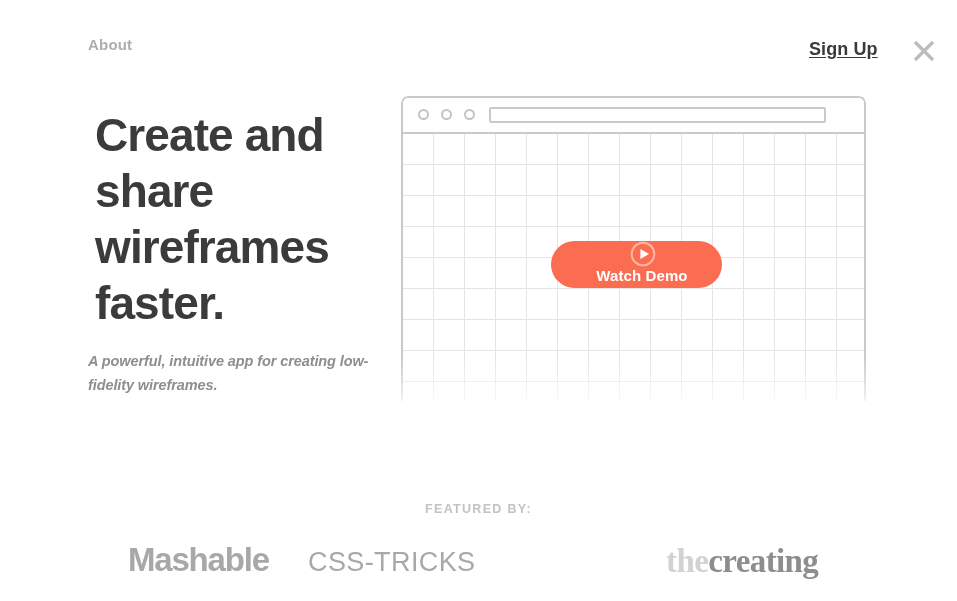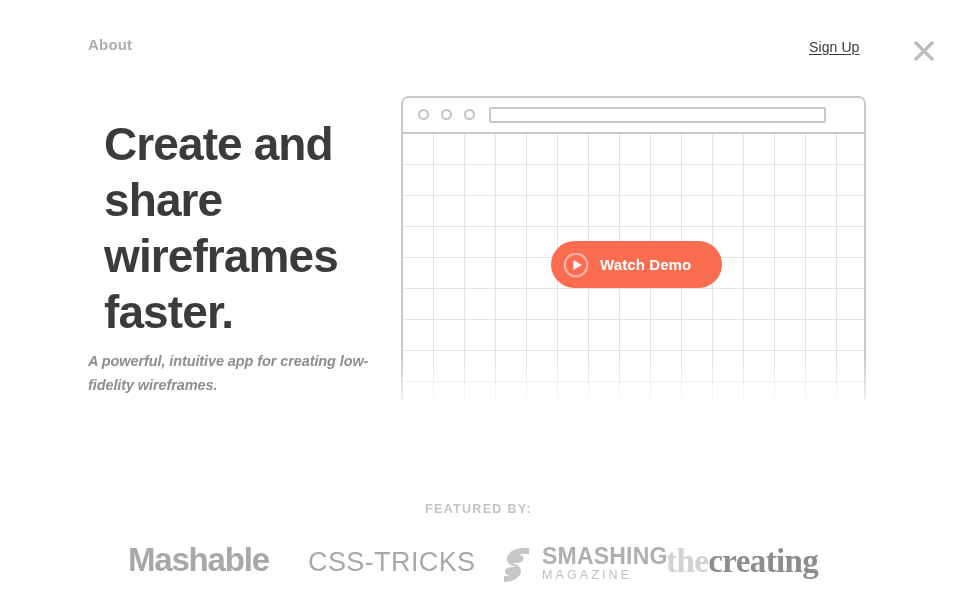--- a/index.html
+++ b/index.html
@@ -30,22 +30,22 @@
     font-weight: bold;
     color: #adadad;
     letter-spacing: 0.2px;
     text-decoration: none;
     cursor: pointer;
   }
   .signup-link {
     position: absolute;
     left: 809px;
     top: 31px;
-    font-size: 14px;
-    font-weight: normal;
+    font-size: 18px;
+    font-weight: bold;
     color: #3a3a3a;
     letter-spacing: 0.1px;
     text-decoration: underline;
     text-underline-offset: 2px;
     cursor: pointer;
   }
   .close-btn {
     position: absolute;
     left: 910px;
     top: 29px;
@@ -59,21 +59,21 @@
   .headline {
     position: absolute;
     left: 88px;
     top: 100px;
     width: 330px;
     font-size: 46px;
     line-height: 56px;
     font-weight: bold;
     color: #3b3b3b;
     letter-spacing: -0.9px;
-    margin: 16px;
+    margin: 7px;
   }
   .subhead {
     position: absolute;
     left: 88px;
     top: 349px;
     width: 300px;
     font-size: 14.5px;
     line-height: 24px;
     font-weight: bold;
     color: #8e8e8e;
@@ -152,20 +152,21 @@
     width: 171px;
     height: 47px;
     border-radius: 24px;
     background: #fb6d50;
     border: none;
     display: flex;
     align-items: center;
     cursor: pointer;
     padding: 0;
     font-family: "Liberation Sans", sans-serif;
+    flex-direction: column;
   }
   .play-icon {
     margin-left: 12px;
     width: 26px;
     height: 26px;
     flex: 0 0 26px;
   }
   .play-icon svg { display: block; }
   .watch-demo-label {
     margin-left: 11px;
@@ -301,29 +302,18 @@
 </div>
 
 <div class="featured-label">FEATURED BY:</div>
 
 <div class="logos">
 
   <div class="logo logo-mashable">Mashable</div>
 
   <div class="logo logo-csstricks">CSS-TRICKS</div>
 
-  <div class="logo logo-smashing">
-    <span class="smashing-mark">
-      <svg width="36" height="38" viewBox="0 0 36 38" aria-hidden="true">
-        <path d="M24.5 2 C15 2 8 7 8 13 C8 17.5 12 19.5 17 21 L13 21 C9 21 6 22.5 6 25.5 C6 28.5 9 30 12.5 30 L5 30 L5 36 C14.5 36 22 31 22 25 C22 20.5 18 18.5 13 17 L17.5 17 C21.5 17 24.5 15.5 24.5 12.5 C24.5 9.5 21.5 8 18 8 L30 8 L30 2 Z" fill="#c6c6c6"></path>
-      </svg>
-    </span>
-    <span class="smashing-words">
-      <span class="smashing-name">SMASHING</span>
-      <span class="smashing-sub">MAGAZINE</span>
-    </span>
-  </div>
 
   <div class="logo logo-guardian">
     <span class="guardian-the">the</span><span class="guardian-name">creating</span>
   </div>
 
 </div>
 
 </body></html>

